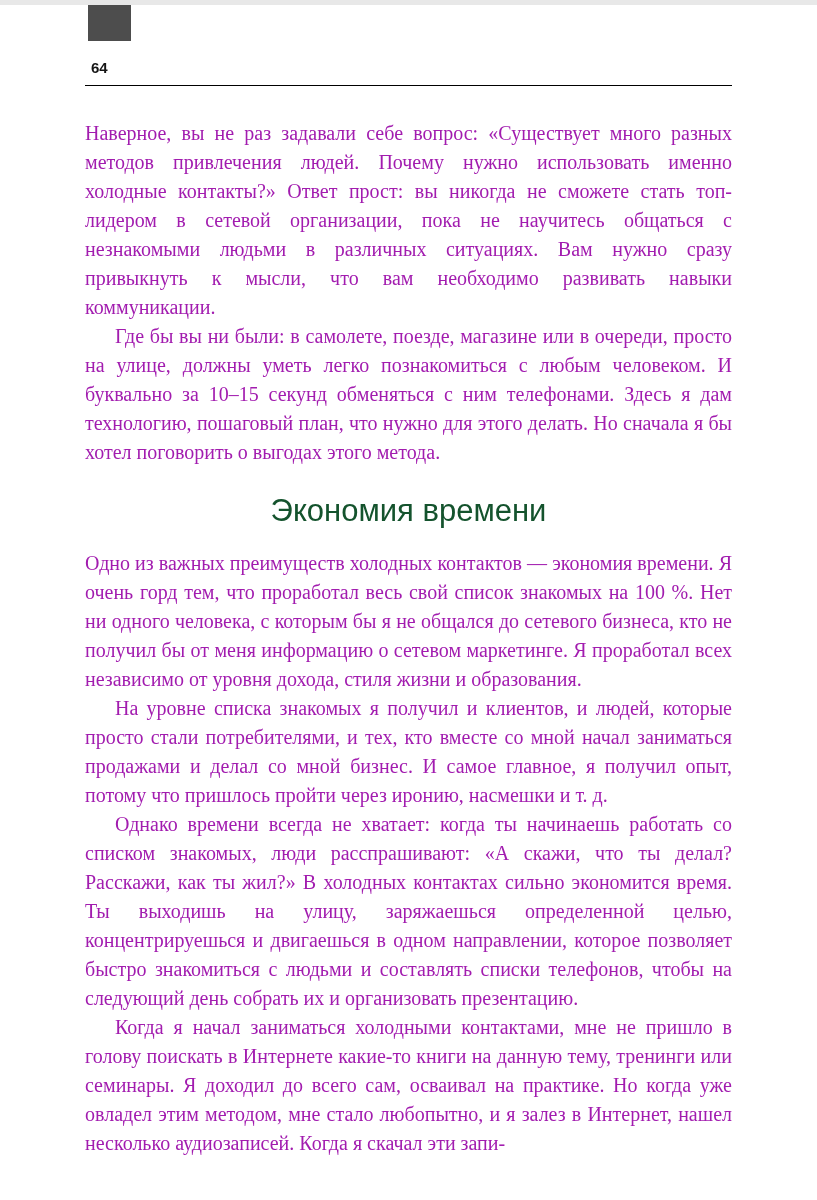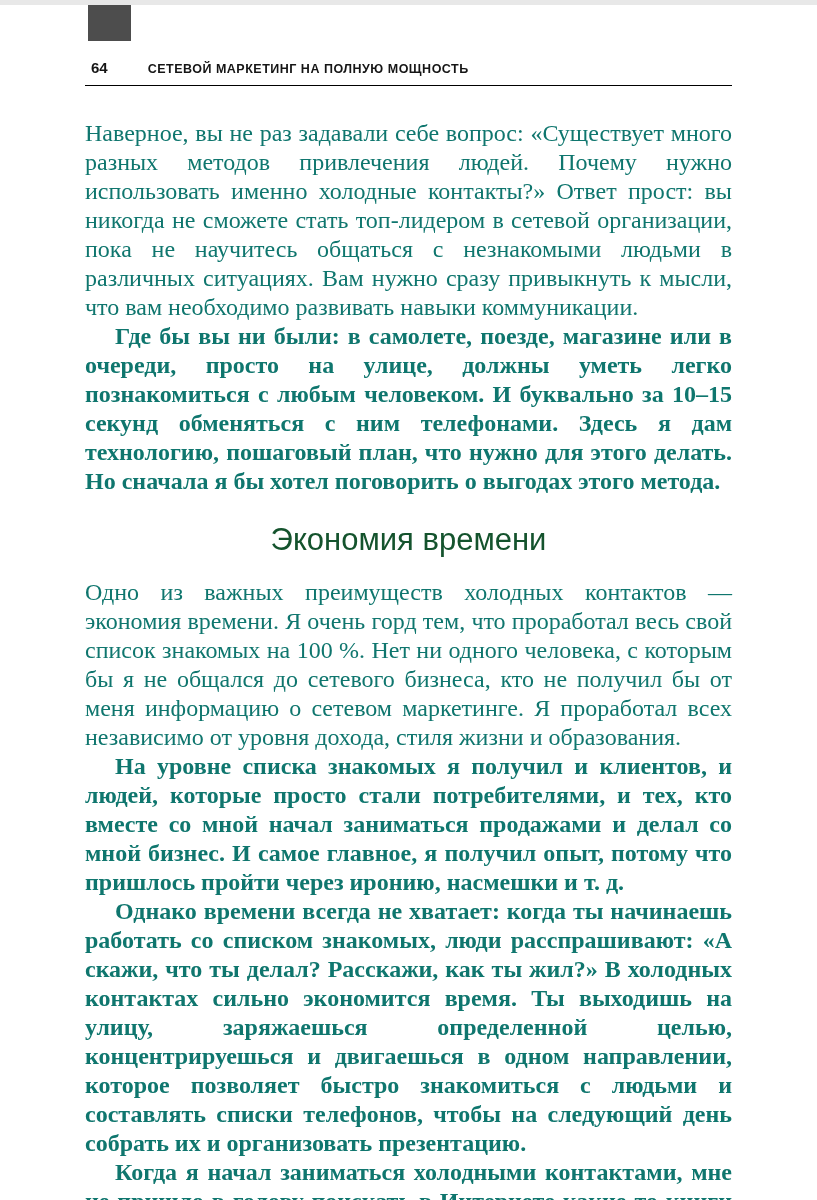--- a/index.html
+++ b/index.html
@@ -45,48 +45,47 @@
     font-weight: 700;
     letter-spacing: 0.5px;
     margin-left: 40px;
   }
 
   .page-body {
     margin: 33px 85px 0 85px;
   }
 
   .para {
-    font-size: 24px;
+    font-size: 20px;
     line-height: 29px;
     text-align: justify;
-    color: #0f766e;
+    color: #a21caf;
   }
 
-  .para.indent { text-indent: 30px; font-weight: bold; }
+  .para.indent { text-indent: 30px; }
 
   .section-heading {
     font-family: "Liberation Sans", "DejaVu Sans", sans-serif;
     font-weight: 400;
     font-size: 31px;
     line-height: 1.1;
     text-align: center;
     margin: 27px 0 21px 0;
     color: #14532d;
   }
 </style>
 </head>
 <body>
 
 <div class="page">
 
   <div class="corner-tab"></div>
 
   <header class="page-header">
     <span class="page-number">64</span>
-    <span class="running-title">СЕТЕВОЙ МАРКЕТИНГ НА ПОЛНУЮ МОЩНОСТЬ</span>
   </header>
 
   <main class="page-body">
 
     <p class="para">Наверное, вы не раз задавали себе вопрос: «Существует много разных методов привлечения людей. Почему нужно использовать именно холодные контакты?» Ответ прост: вы никогда не сможете стать топ-лидером в сетевой организации, пока не научитесь общаться с незнакомыми людьми в различных ситуациях. Вам нужно сразу привыкнуть к мысли, что вам необходимо развивать навыки коммуникации.</p>
     <p class="para indent">Где бы вы ни были: в самолете, поезде, магазине или в очереди, просто на улице, должны уметь легко познакомиться с любым человеком. И буквально за 10–15 секунд обменяться с ним телефонами. Здесь я дам технологию, пошаговый план, что нужно для этого делать. Но сначала я бы хотел поговорить о выгодах этого метода.</p>
 
     <h1 class="section-heading">Экономия времени</h1>
 
     <p class="para">Одно из важных преимуществ холодных контактов — экономия времени. Я очень горд тем, что проработал весь свой список знакомых на 100 %. Нет ни одного человека, с которым бы я не общался до сетевого бизнеса, кто не получил бы от меня информацию о сетевом маркетинге. Я проработал всех независимо от уровня дохода, стиля жизни и образования.</p>

